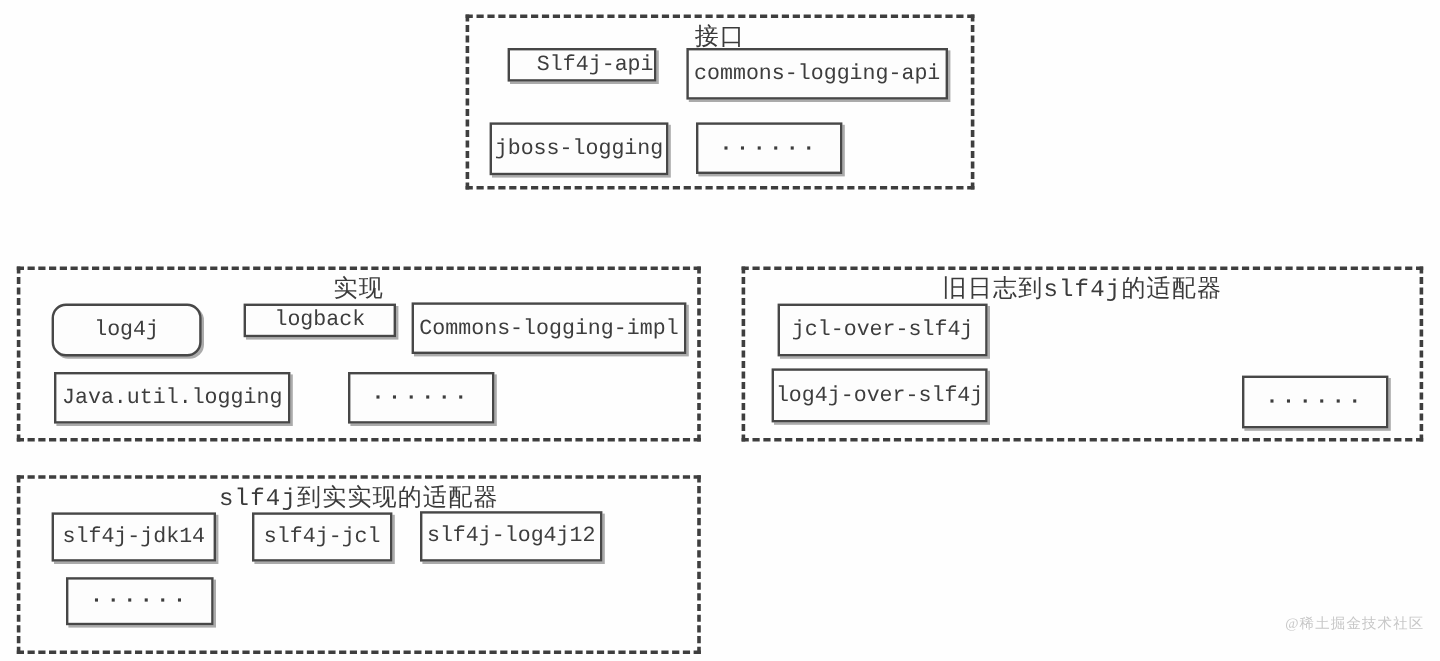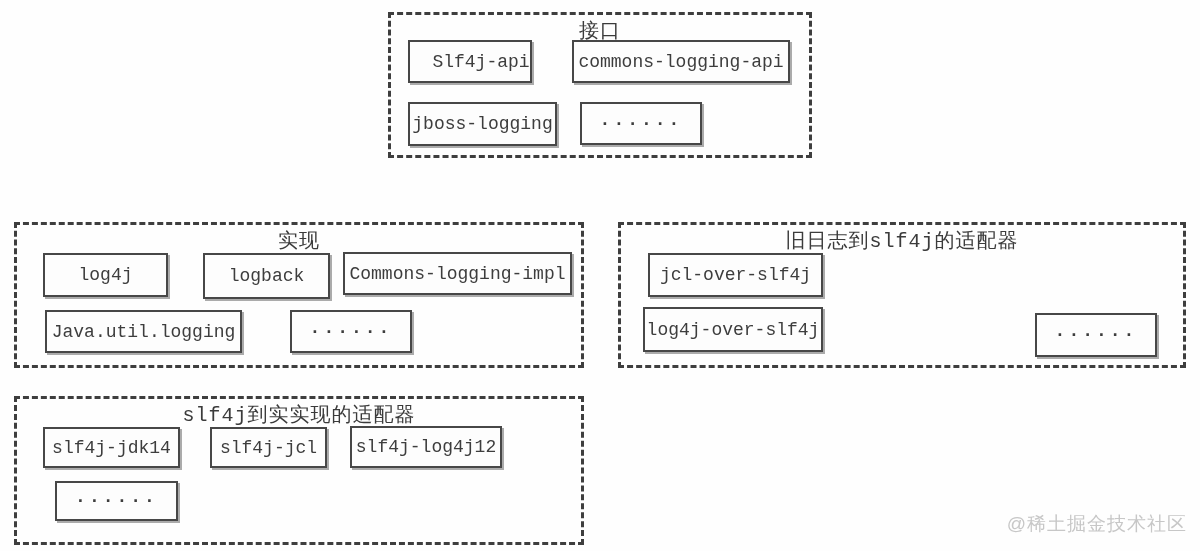--- a/index.html
+++ b/index.html
@@ -47,44 +47,44 @@
     white-space: nowrap;
   }
   .node.dots {
     letter-spacing: 3px;
     font-weight: bold;
   }
   .watermark {
     position: absolute;
     top: 511px;
     right: 13px;
-    font-family: Liberation Sans, sans-serif;
-    font-size: 19px;
+    font-family: Liberation Serif, serif;
+    font-size: 12px;
     color: #c7c7c7;
     letter-spacing: 1px;
     white-space: nowrap;
   }
 </style>
 </head>
 <body>
 
 <div class="canvas">
 
   <div class="group" style="left:388px; top:12px; width:424px; height:146px;">
     <div class="group-title">接口</div>
-    <div class="node" style="left:17px; top:25px; width:124px; height:43px;padding-left:22px;">Slf4j-api</div>
+    <div class="node" style="left:32px; top:25px; width:124px; height:28px;padding-left:22px;">Slf4j-api</div>
     <div class="node" style="left:17px; top:87px; width:149px; height:44px;">jboss-logging</div>
     <div class="node" style="left:181px; top:25px; width:218px; height:43px;">commons-logging-api</div>
     <div class="node dots" style="left:189px; top:87px; width:122px; height:43px;">······</div>
   </div>
 
   <div class="group" style="left:14px; top:222px; width:570px; height:146px;">
     <div class="group-title">实现</div>
-    <div class="node" style="left:26px; top:28px; width:125px; height:44px;">log4j</div>
-    <div class="node" style="left:186px; top:28px; width:127px; height:46px;">logback</div>
+    <div class="node" style="left:26px; top:28px; width:125px; height:44px;border-radius:12px;">log4j</div>
+    <div class="node" style="left:186px; top:28px; width:127px; height:28px;">logback</div>
     <div class="node" style="left:326px; top:27px; width:229px; height:43px;">Commons-logging-impl</div>
     <div class="node" style="left:28px; top:85px; width:197px; height:43px;">Java.util.logging</div>
     <div class="node dots" style="left:273px; top:85px; width:122px; height:43px;">······</div>
   </div>
 
   <div class="group" style="left:618px; top:222px; width:568px; height:146px;">
     <div class="group-title">旧日志到slf4j的适配器</div>
     <div class="node" style="left:27px; top:28px; width:175px; height:44px;">jcl-over-slf4j</div>
     <div class="node" style="left:22px; top:82px; width:180px; height:45px;">log4j-over-slf4j</div>
     <div class="node dots" style="left:414px; top:88px; width:122px; height:44px;">······</div>

